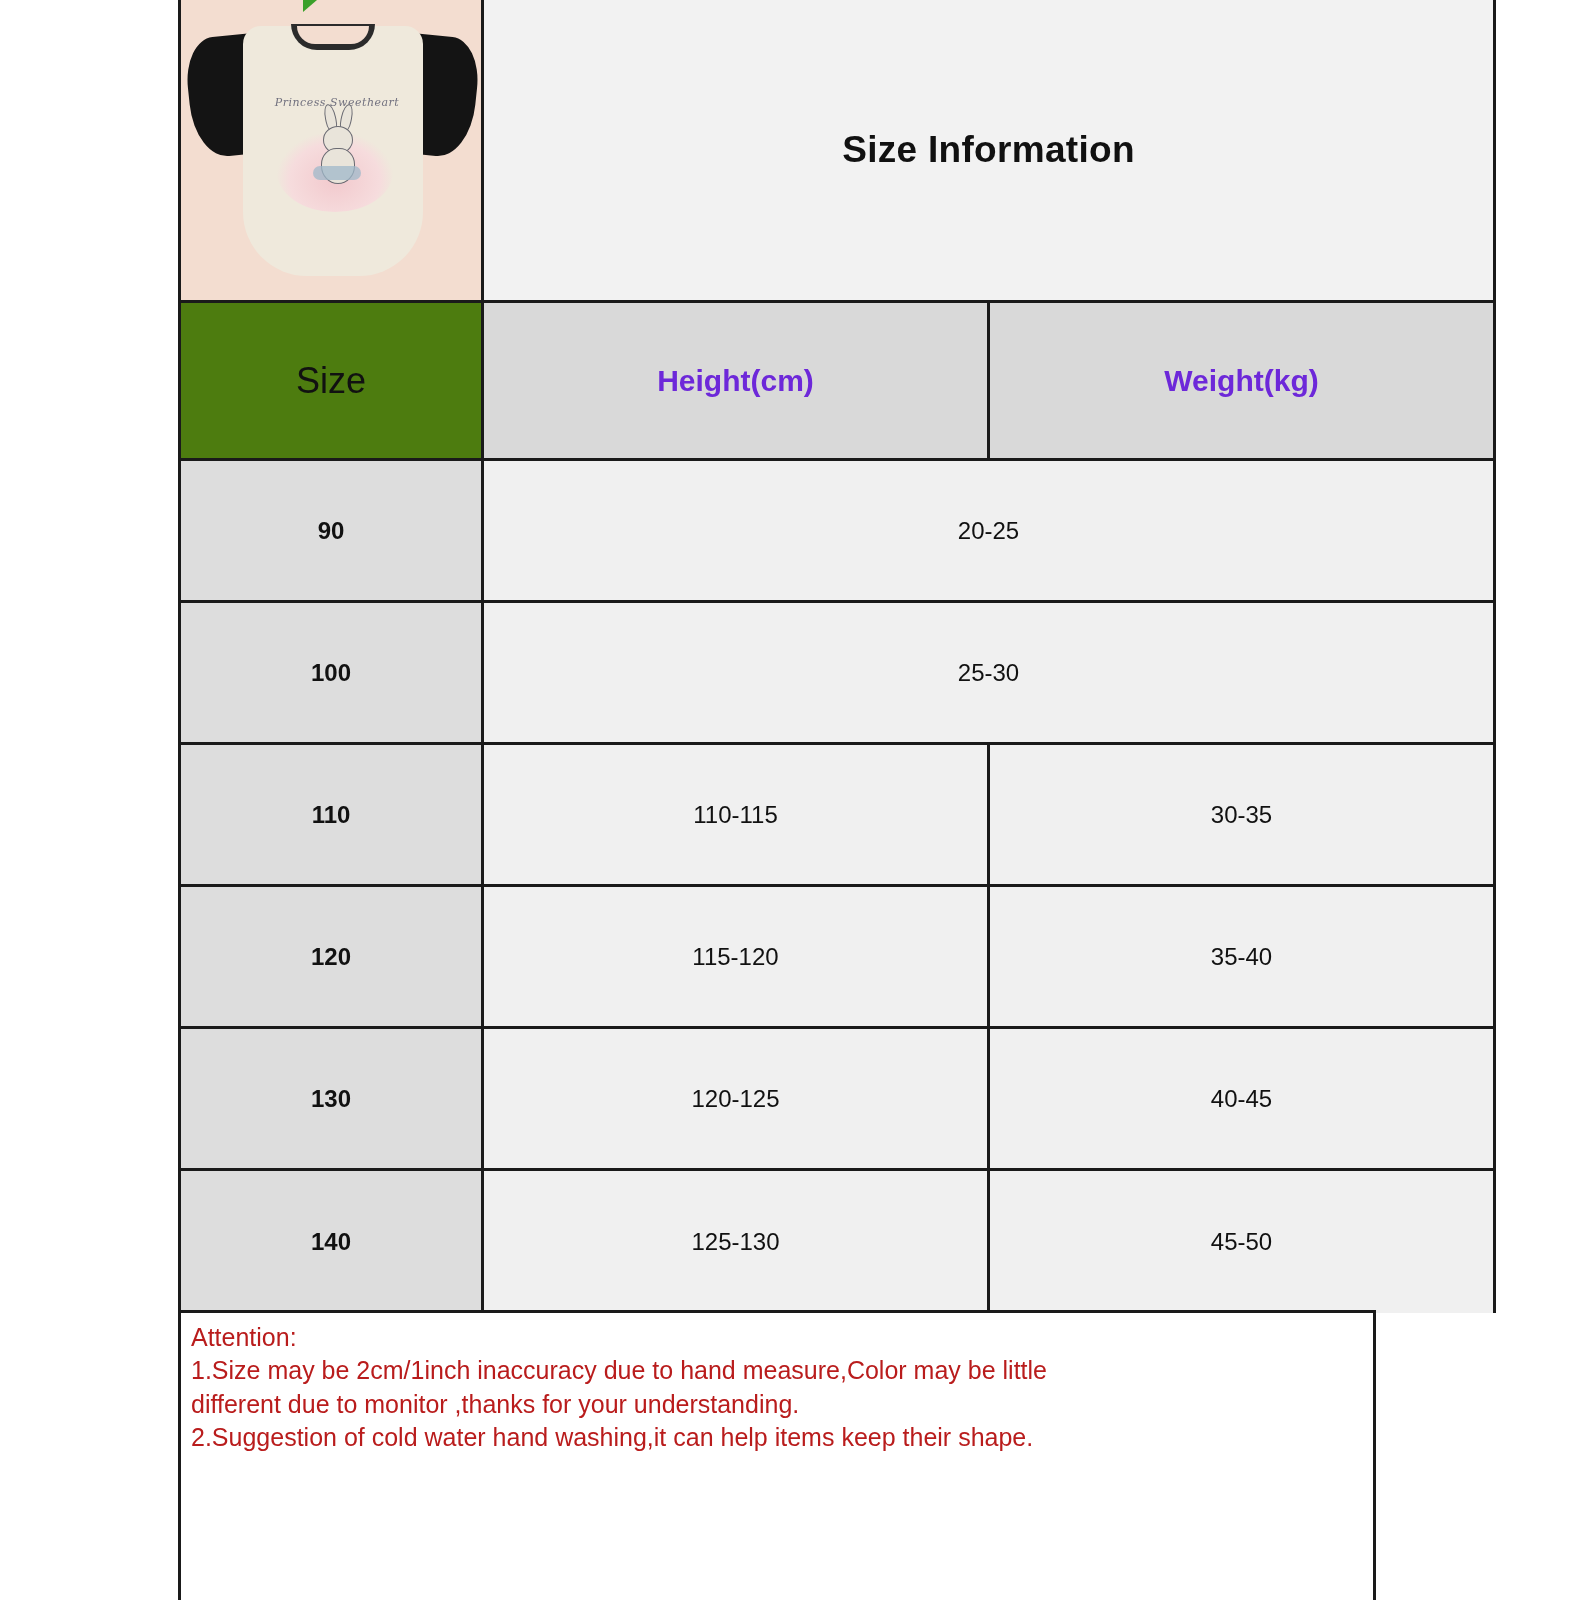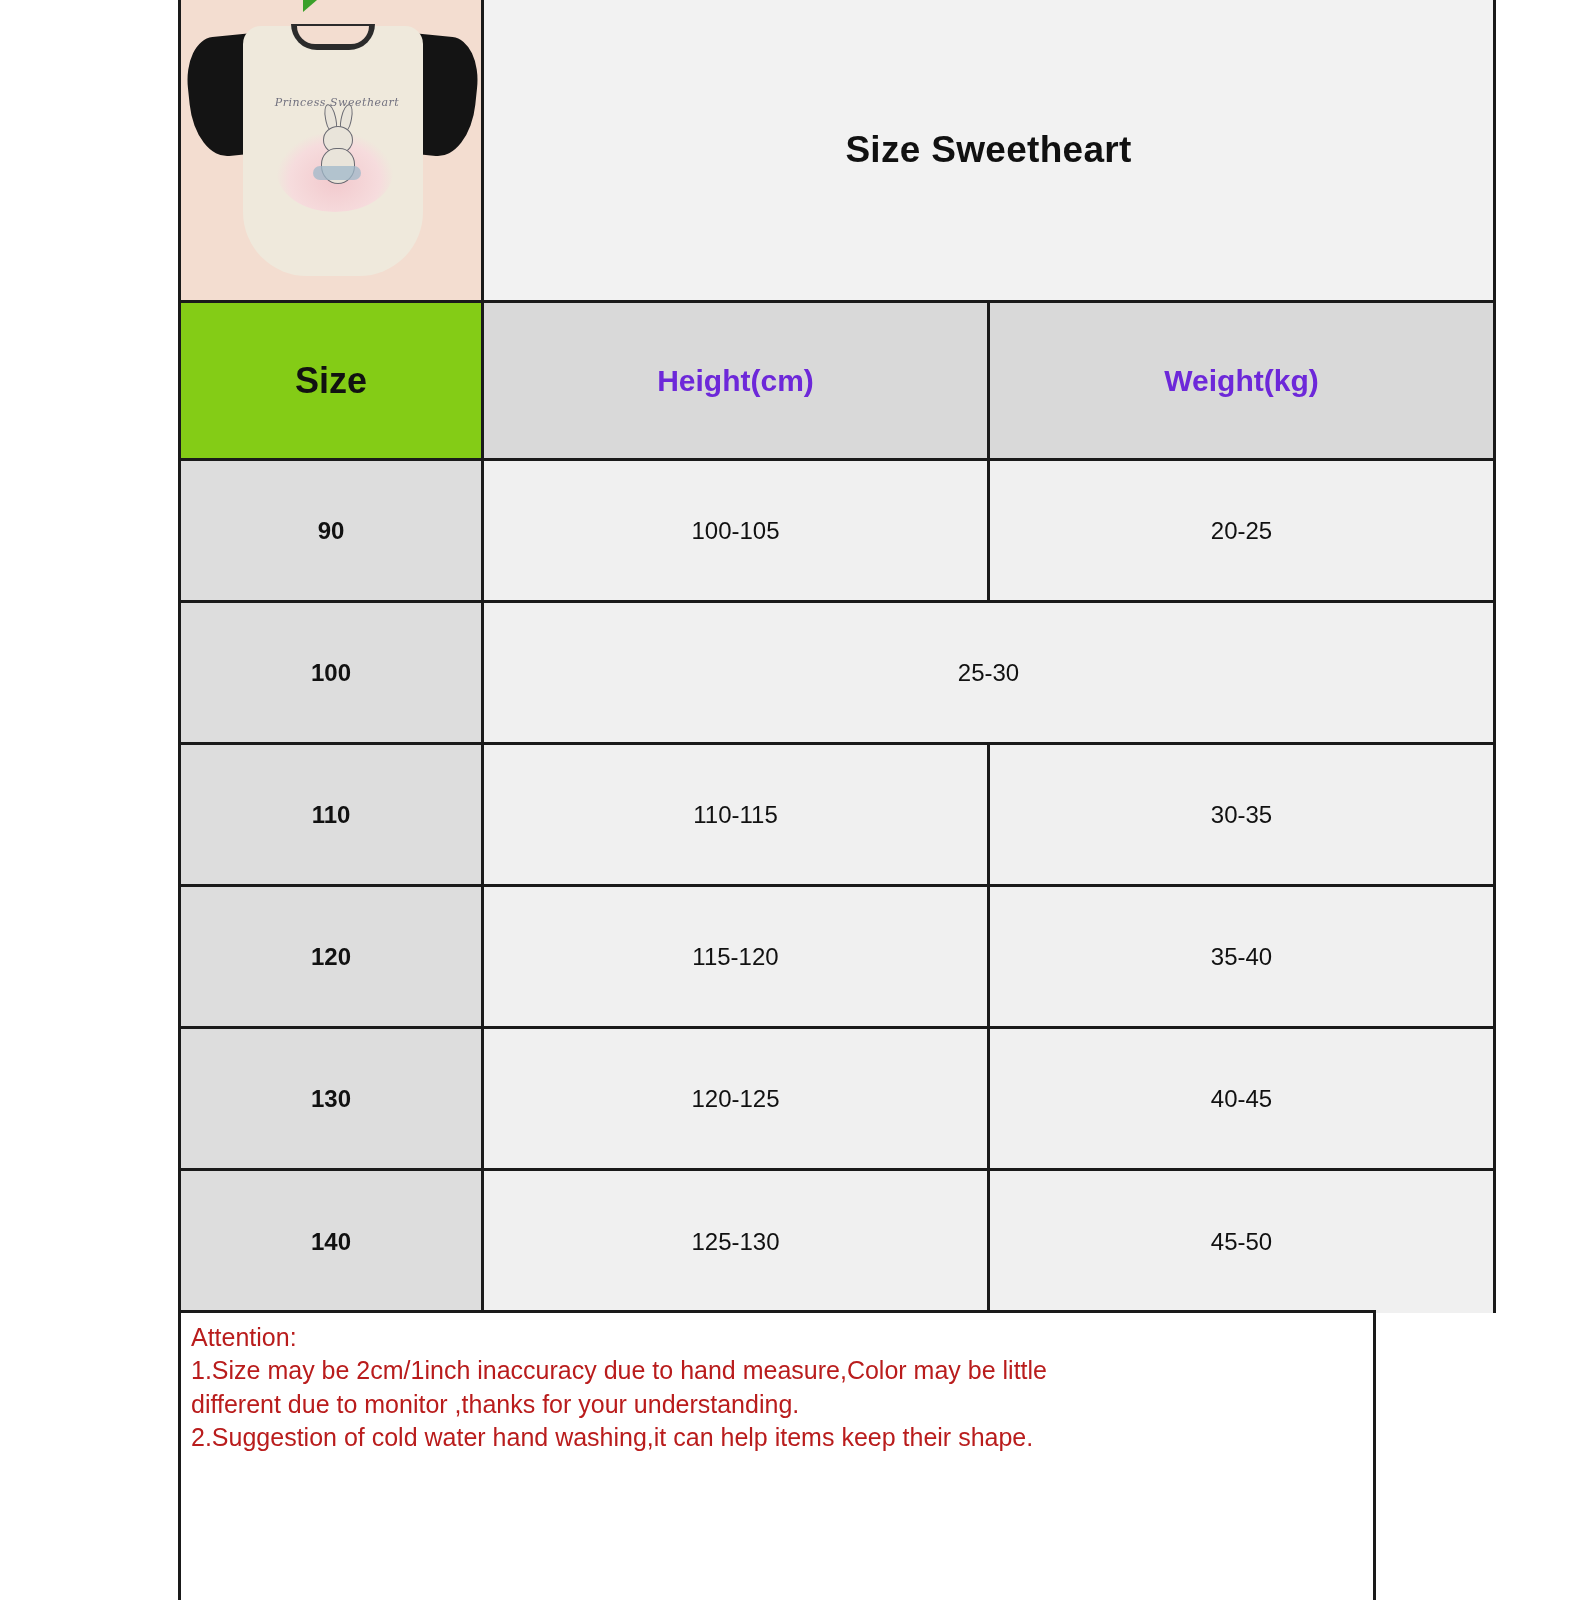--- a/index.html
+++ b/index.html
@@ -82,28 +82,28 @@
   
   .hdr-row {
     display: flex;
     height: 158px;
     border-bottom: 3px solid #1a1a1a;
     box-sizing: border-box;
   }
   .hdr-size {
     width: 303px;
     flex: 0 0 303px;
-    background: #84cc16;
+    background: #4d7c0f;
     border-right: 3px solid #1a1a1a;
     display: flex;
     align-items: center;
     justify-content: center;
     box-sizing: border-box;
     font-size: 36px;
-    font-weight: bold;
+    font-weight: normal;
   }
   .hdr-col {
     flex: 1 1 0;
     background: #d9d9d9;
     display: flex;
     align-items: center;
     justify-content: center;
     box-sizing: border-box;
     font-size: 30px;
     font-weight: bold;
@@ -305,33 +305,32 @@
           <div class="script-text">Princess Sweetheart</div>
           <div class="cloud"></div>
           <div class="bunny-ear l"></div>
           <div class="bunny-ear r"></div>
           <div class="bunny-head"></div>
           <div class="bunny-body"></div>
           <div class="bunny-acc"></div>
         </div>
       </div>
       <div class="title-cell">
-        <span class="title-text">Size Sweetheart</span>
+        <span class="title-text">Size Information</span>
       </div>
     </div>
 
     <div class="hdr-row">
       <div class="hdr-size">Size</div>
       <div class="hdr-col divider">Height(cm)</div>
       <div class="hdr-col">Weight(kg)</div>
     </div>
 
     <div class="row">
       <div class="cell-size">90</div>
-      <div class="cell-val divider">100-105</div>
       <div class="cell-val">20-25</div>
     </div>
 
     <div class="row">
       <div class="cell-size">100</div>
       <div class="cell-val">25-30</div>
     </div>
 
     <div class="row">
       <div class="cell-size">110</div>

